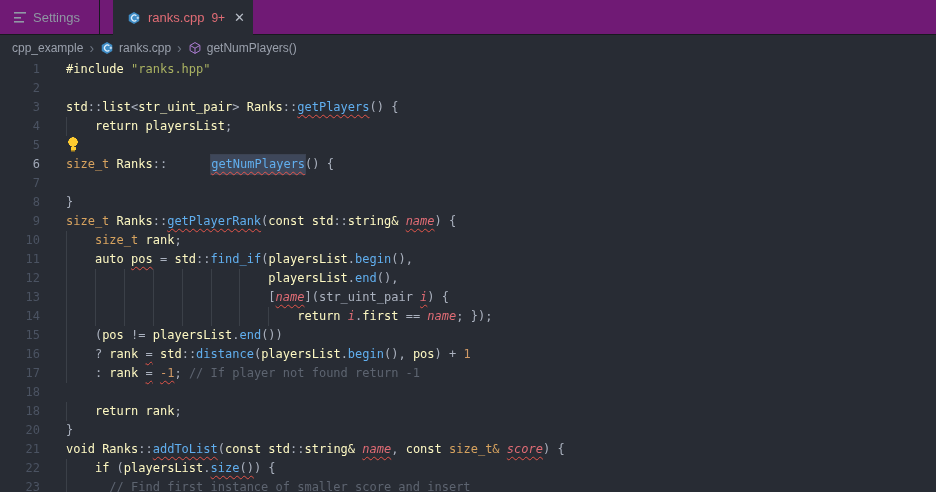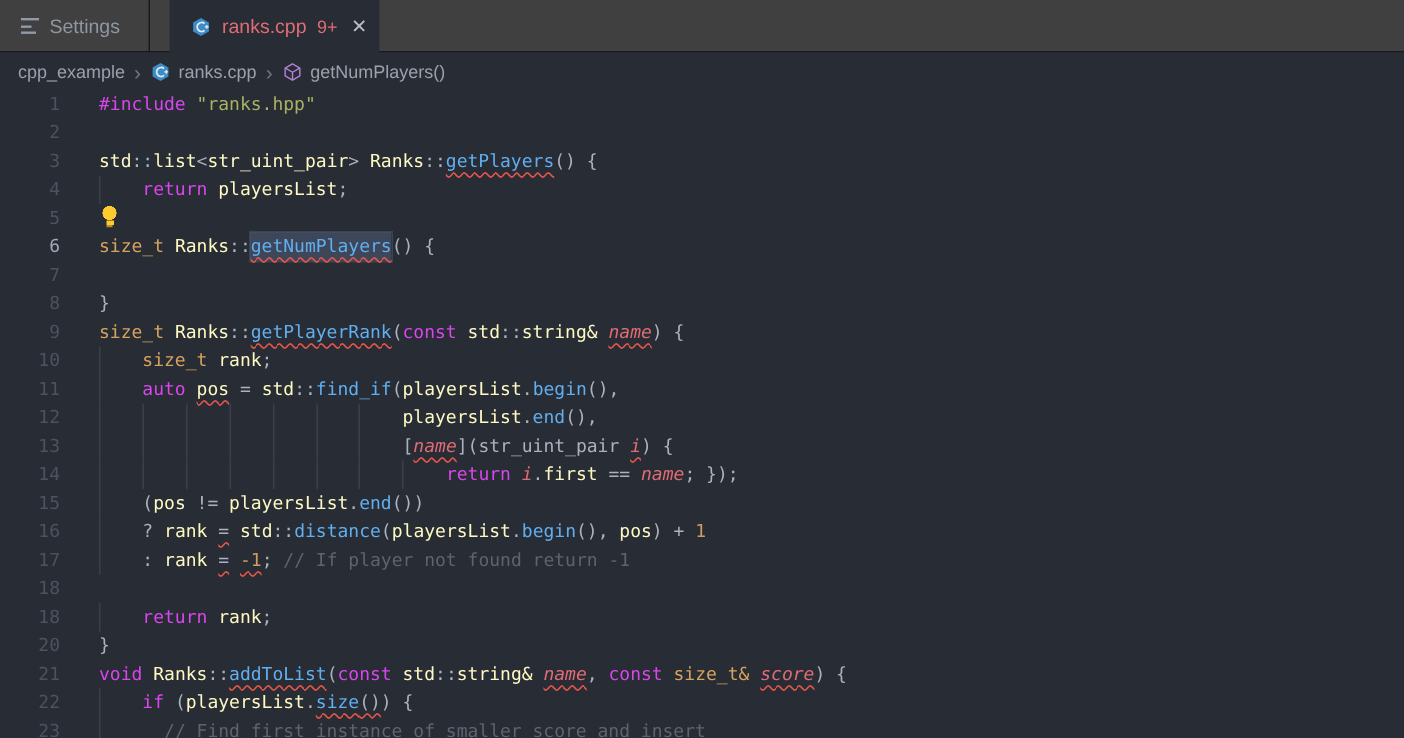--- a/index.html
+++ b/index.html
@@ -1,20 +1,20 @@
 <!DOCTYPE html>
 <html><head>
 <meta charset="utf-8">
 <style>
   * { margin:0; padding:0; box-sizing:border-box; }
   html,body { width:936px; height:492px; overflow:hidden; background:#282c34;
               font-family:"Liberation Sans","DejaVu Sans",sans-serif; }
 
   
-  .tabbar { position:relative; height:35px; background:#404040; display:flex; align-items:stretch; }
+  .tabbar { position:relative; height:35px; background:#701a75; display:flex; align-items:stretch; }
   .tabbar::after { content:""; position:absolute; left:0; right:0; bottom:0; height:1px; background:#181a1f; }
   .tab { display:flex; align-items:center; gap:7px; padding:0 14px; font-size:13px; cursor:pointer; }
   .tab.inactive { color:#8f97a3; border-right:1px solid #181a1f; width:100px; }
   .tab.active { position:relative; z-index:1; background:#282c34; margin-left:13px; width:140px; color:#e06c75; }
   .settings-icon { width:12px; height:11px; display:inline-block;
      background:
        linear-gradient(#9099a5,#9099a5) 0 0/12px 1.6px no-repeat,
        linear-gradient(#9099a5,#9099a5) 0 4.6px/7px 1.6px no-repeat,
        linear-gradient(#9099a5,#9099a5) 0 9.2px/10px 1.6px no-repeat; }
   .badge { color:#e06c75; font-size:12px; }
@@ -29,33 +29,33 @@
 
   
   .editor { background:#282c34; font-family:"DejaVu Sans Mono","Liberation Mono",monospace;
             font-size:12px; }
   .line { display:flex; height:19px; line-height:19px; }
   .ln { flex:0 0 40px; width:40px; text-align:right; color:#4b5362; user-select:none; }
   .ln.act { color:#a0a8b7; }
   .codetxt { margin-left:26px; white-space:pre; color:#abb2bf; }
   .codetxt span { display:inline-block; height:19px; }
 
-  .kw { color:#d946ef; }
+  .kw { color:#fef9c3; }
   .ty { color:#d7a35f; }
   .id { color:#fef9c3; }
   .fn { color:#61afef; }
   .pm { color:#e06c75; font-style:italic; }
   .pn { color:#abb2bf; }
   .cm { color:#5d6470; }
   .st { color:#aab262; }
   .nm { color:#d19a66; }
   .ind { background:linear-gradient(#3b4048,#3b4048) 0 0/1px 19px no-repeat; }
   .sq { text-decoration:underline; text-decoration-style:wavy; text-decoration-color:#e4554a;
         text-decoration-thickness:1px; text-underline-offset:3px; text-decoration-skip-ink:none; }
-  .hl { background:rgba(110,130,170,.32); box-shadow:0 0 0 1px rgba(130,150,190,.22); }
+  .hl { background:rgba(110,130,170,.32); box-shadow:0 0 0 1px rgba(130,150,190,.22);margin-left:44px; }
   .bulb { width:14px; height:16px; vertical-align:-3px;
      background:
        radial-gradient(circle at 7px 6px, #fecb2f 0 4.6px, rgba(0,0,0,0) 4.8px),
        linear-gradient(#fecb2f,#fecb2f) 4.5px 10.5px/5px 3px no-repeat,
        linear-gradient(#b9901f,#b9901f) 5px 14px/4px 1.5px no-repeat; }
 </style>
 </head>
 <body>
 
 <div class="tabbar">

